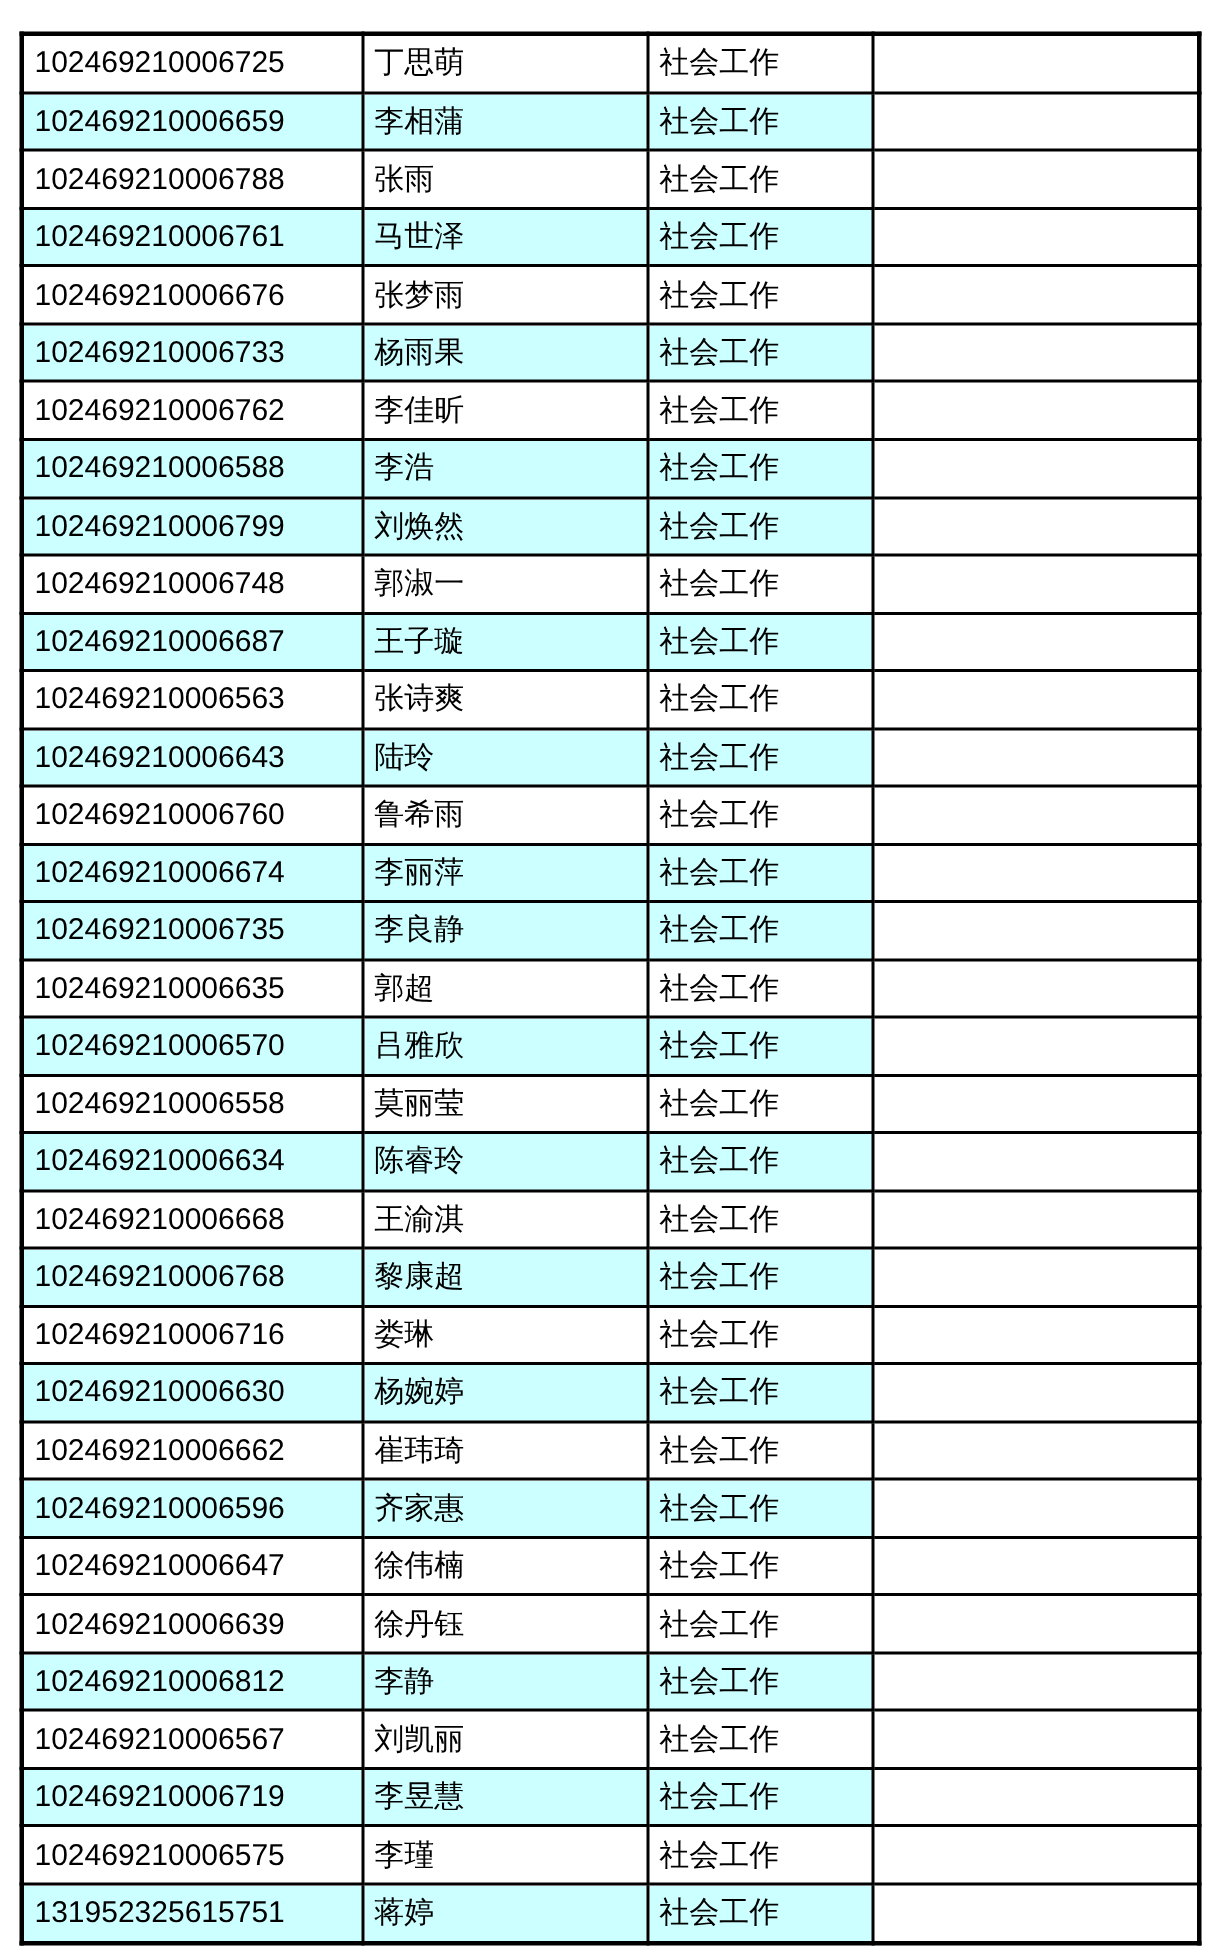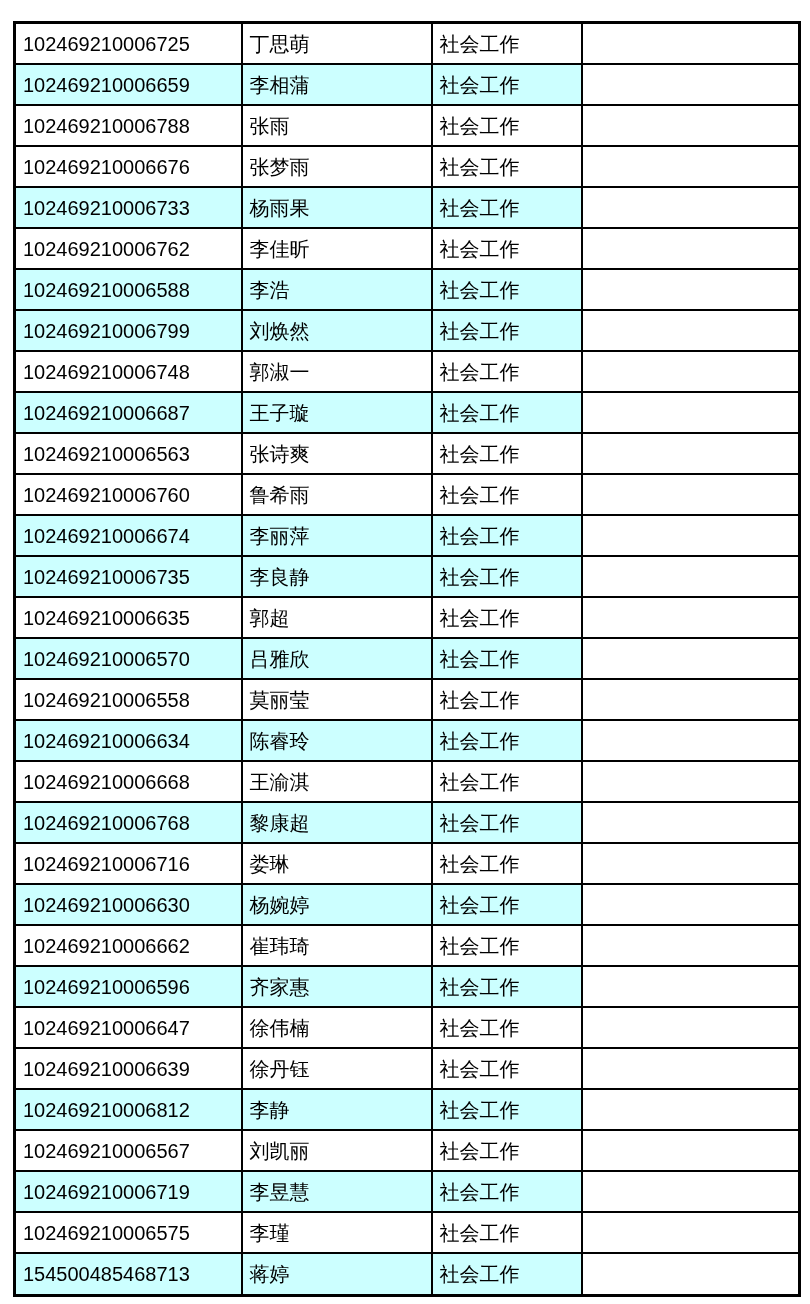--- a/index.html
+++ b/index.html
@@ -73,20 +73,26 @@
           <td>李相蒲</td>
           <td>社会工作</td>
           <td class="note-cell"></td>
         </tr>
         <tr>
           <td>102469210006788</td>
           <td>张雨</td>
           <td>社会工作</td>
           <td class="note-cell"></td>
         </tr>
+        <tr class="striped">
+          <td>102469210006761</td>
+          <td>马世泽</td>
+          <td>社会工作</td>
+          <td class="note-cell"></td>
+        </tr>
         <tr>
           <td>102469210006676</td>
           <td>张梦雨</td>
           <td>社会工作</td>
           <td class="note-cell"></td>
         </tr>
         <tr class="striped">
           <td>102469210006733</td>
           <td>杨雨果</td>
           <td>社会工作</td>
@@ -121,20 +127,26 @@
           <td>王子璇</td>
           <td>社会工作</td>
           <td class="note-cell"></td>
         </tr>
         <tr>
           <td>102469210006563</td>
           <td>张诗爽</td>
           <td>社会工作</td>
           <td class="note-cell"></td>
         </tr>
+        <tr class="striped">
+          <td>102469210006643</td>
+          <td>陆玲</td>
+          <td>社会工作</td>
+          <td class="note-cell"></td>
+        </tr>
         <tr>
           <td>102469210006760</td>
           <td>鲁希雨</td>
           <td>社会工作</td>
           <td class="note-cell"></td>
         </tr>
         <tr class="striped">
           <td>102469210006674</td>
           <td>李丽萍</td>
           <td>社会工作</td>
@@ -236,20 +248,20 @@
           <td>社会工作</td>
           <td class="note-cell"></td>
         </tr>
         <tr>
           <td>102469210006575</td>
           <td>李瑾</td>
           <td>社会工作</td>
           <td class="note-cell"></td>
         </tr>
         <tr class="striped">
-          <td>154500485468713</td>
+          <td>131952325615751</td>
           <td>蒋婷</td>
           <td>社会工作</td>
           <td class="note-cell"></td>
         </tr>
       </tbody>
   </table>
 </div>
 
 </body></html>

